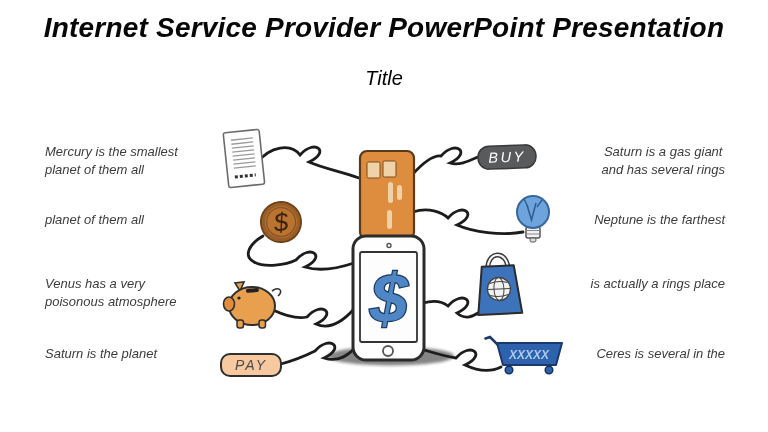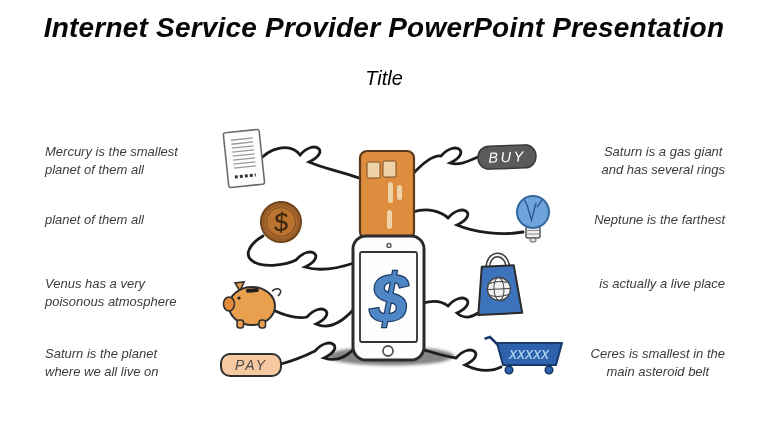--- a/index.html
+++ b/index.html
@@ -39,36 +39,34 @@
   </div>
   <div class="tb l t2">
     <div>planet of them all</div>
   </div>
   <div class="tb l t3">
     <div>Venus has a very</div>
     <div>poisonous atmosphere</div>
   </div>
   <div class="tb l t4">
     <div>Saturn is the planet</div>
-    <div>where we all live on</div>
   </div>
 
   <div class="tb r t1">
     <div>Saturn is a gas giant</div>
     <div>and has several rings</div>
   </div>
   <div class="tb r t2">
     <div>Neptune is the farthest</div>
   </div>
   <div class="tb r t3">
-    <div>is actually a live place</div>
+    <div>is actually a rings place</div>
   </div>
   <div class="tb r t4">
-    <div>Ceres is smallest in the</div>
-    <div>main asteroid belt</div>
+    <div>Ceres is several in the</div>
   </div>
 
   <svg class="illus" width="768" height="432" viewBox="0 0 768 432">
     <defs>
       <filter id="soft" x="-30%" y="-60%" width="160%" height="220%">
         <feGaussianBlur stdDeviation="1.6"></feGaussianBlur>
       </filter>
     </defs>
 
     <ellipse cx="391" cy="356" rx="63" ry="9.5" fill="#6F6F6F" opacity="0.85" filter="url(#soft)"></ellipse>

